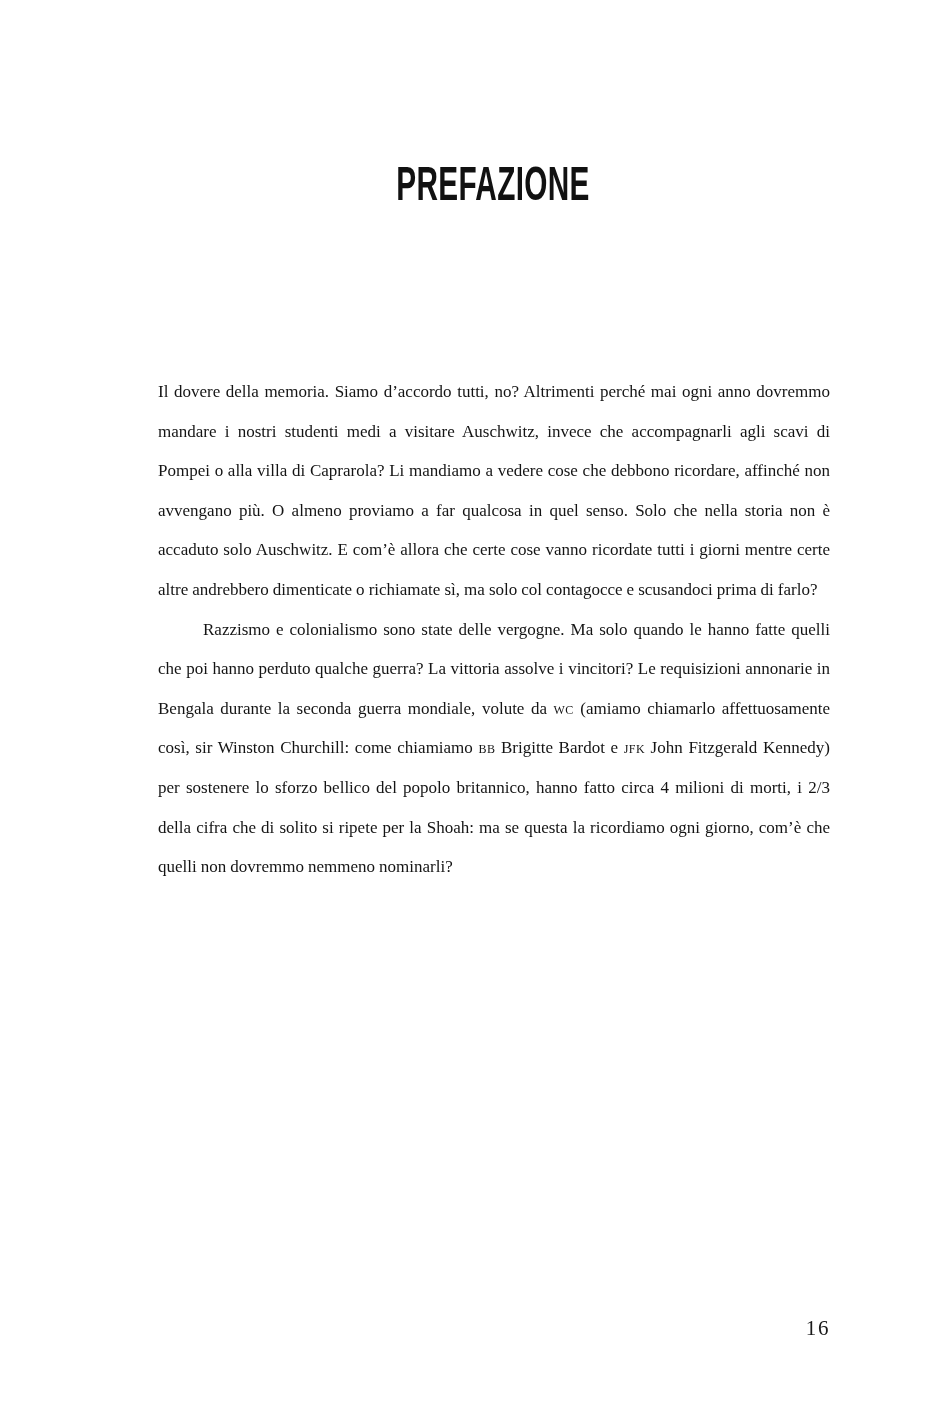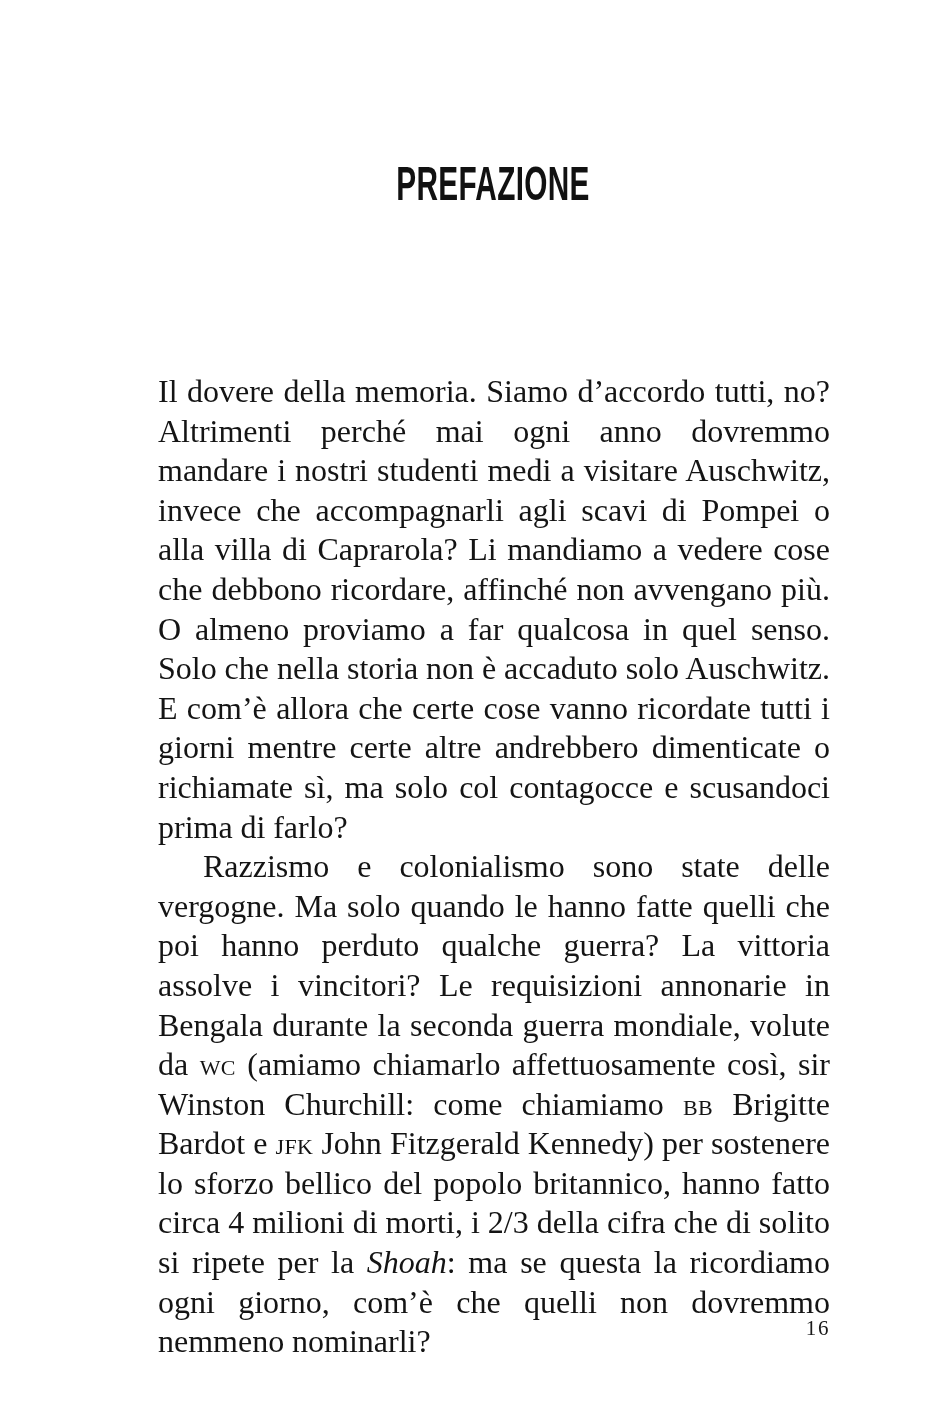--- a/index.html
+++ b/index.html
@@ -47,21 +47,21 @@
   
   .text-column {
     position: absolute;
     left: 133px;
     top: 372px;
     width: 672px;
   }
 
   .body-paragraph {
     margin: 0;
-    font-size: 32px;
+    font-size: 17px;
     line-height: 39.6px;
     text-align: justify;
     text-justify: inter-word;
     hyphens: manual;
     -webkit-hyphens: manual;
     word-spacing: -0.2px;
     color: #141414;
   }
 
   .body-paragraph + .body-paragraph {
@@ -69,21 +69,20 @@
   }
 
   .smallcaps {
     font-variant: small-caps;
     font-feature-settings: "smcp" 1;
     text-transform: lowercase;
     letter-spacing: 0.4px;
   }
 
   .italic {
-    font-style: italic;
   }
 
   
   .folio {
     position: absolute;
     right: 131px;
     top: 1315px;
     font-family: "Liberation Serif", "DejaVu Serif", serif;
     font-size: 21px;
     line-height: 26px;

